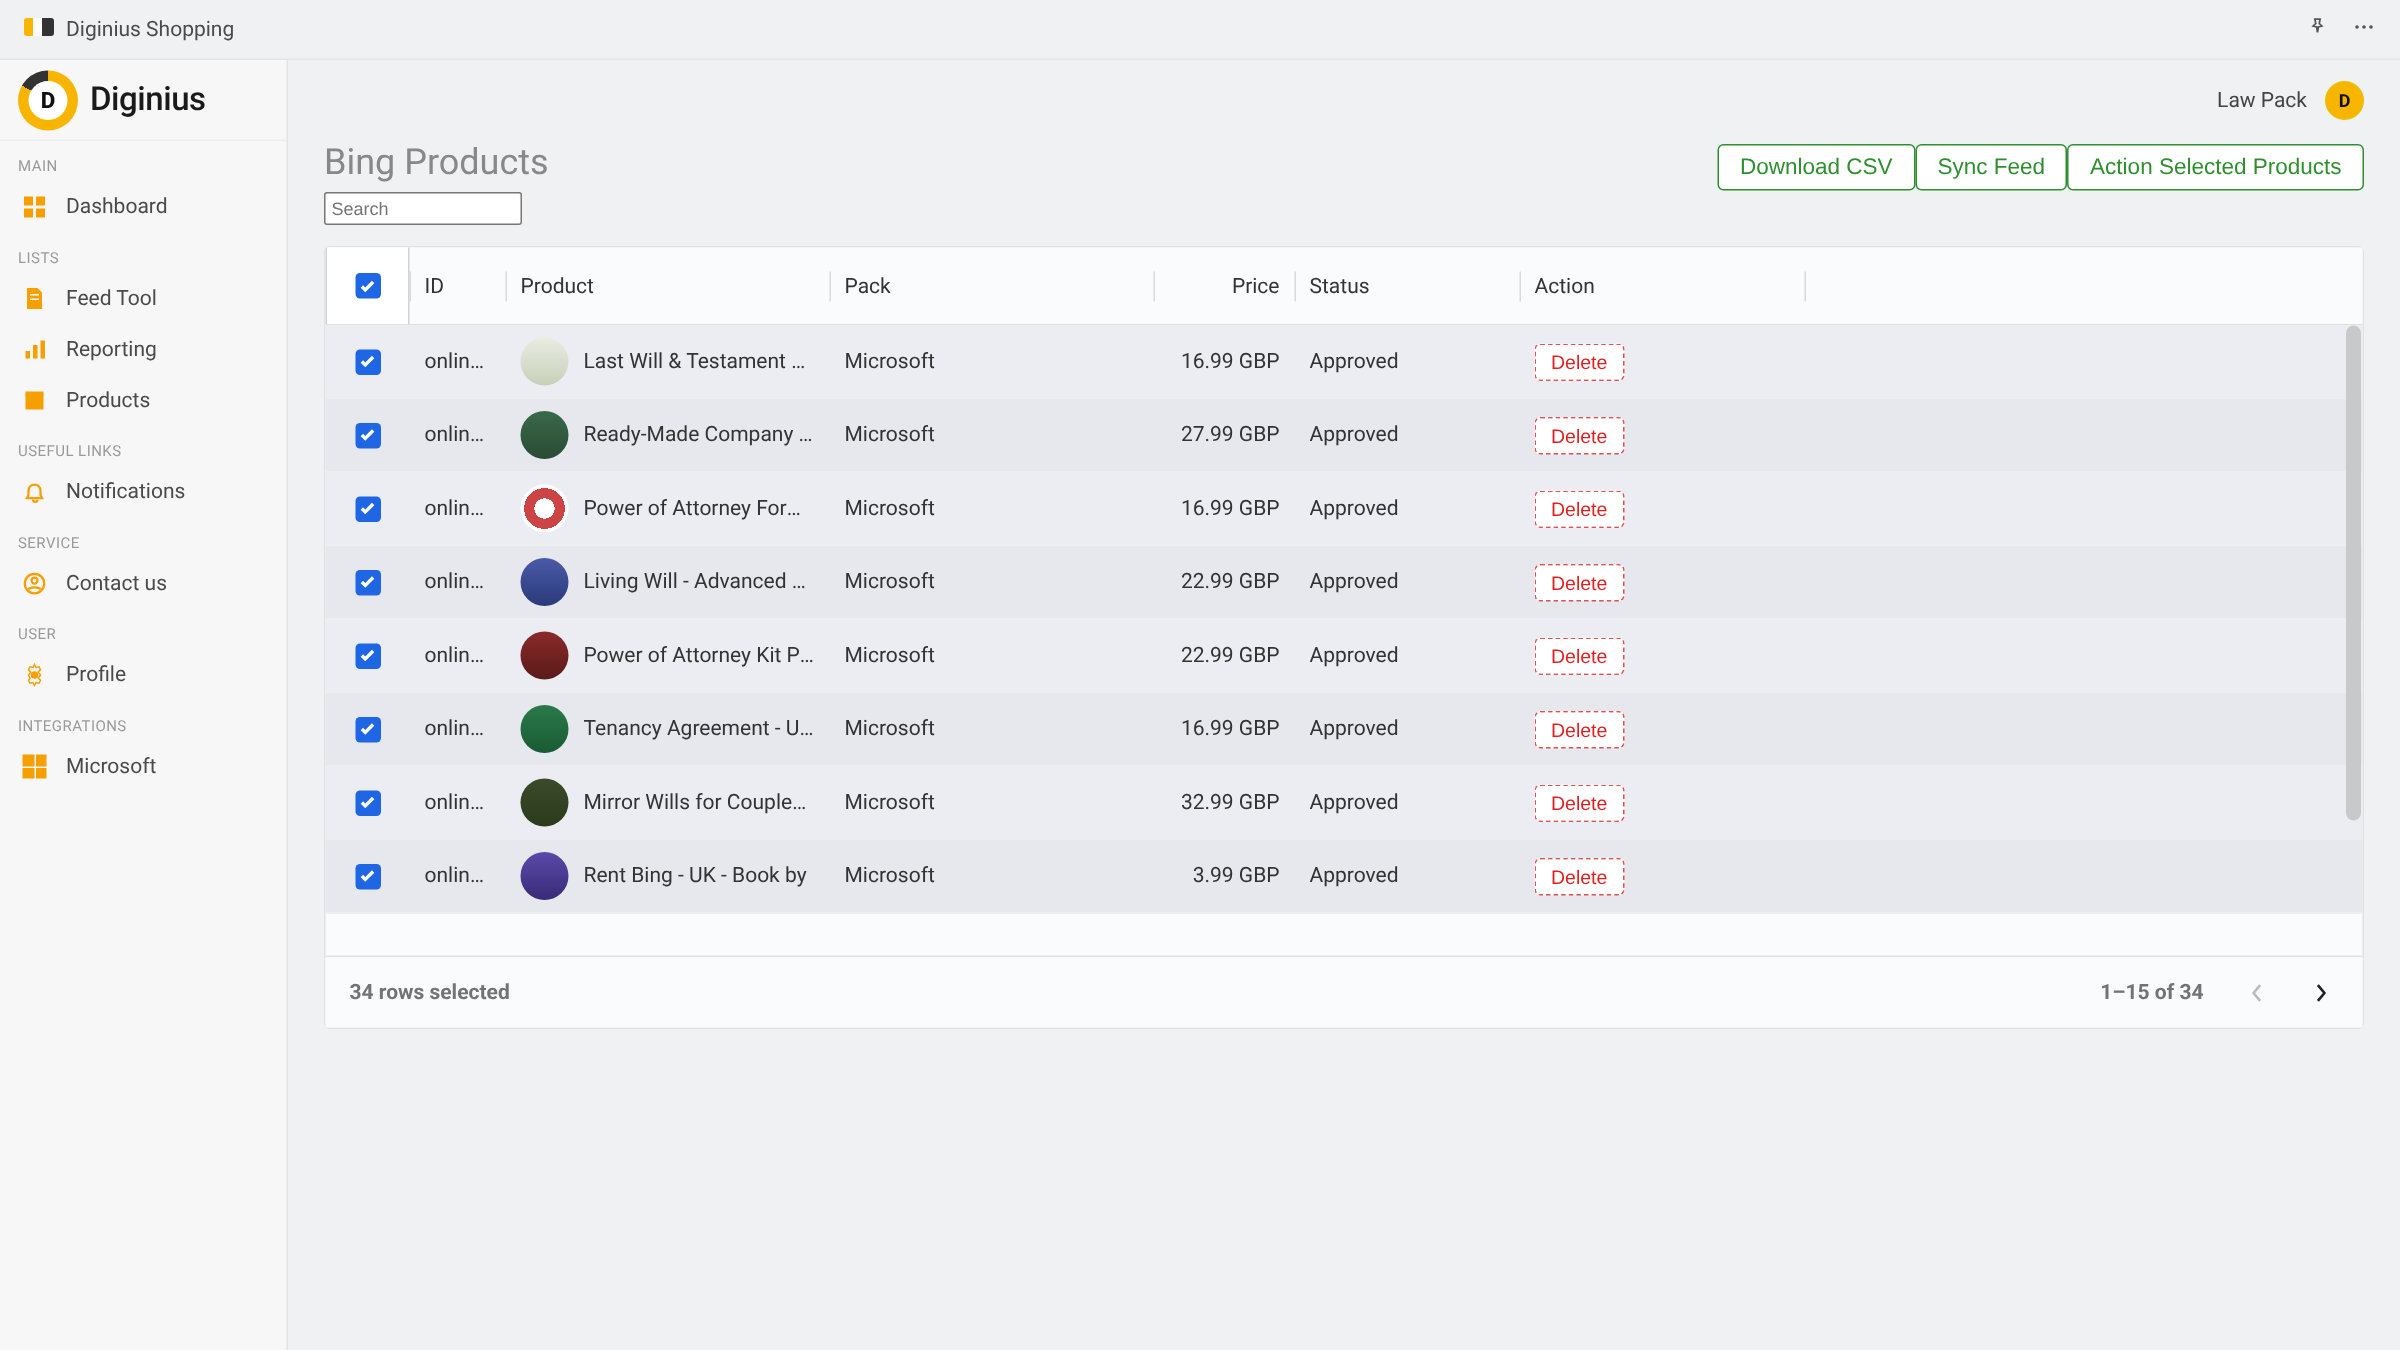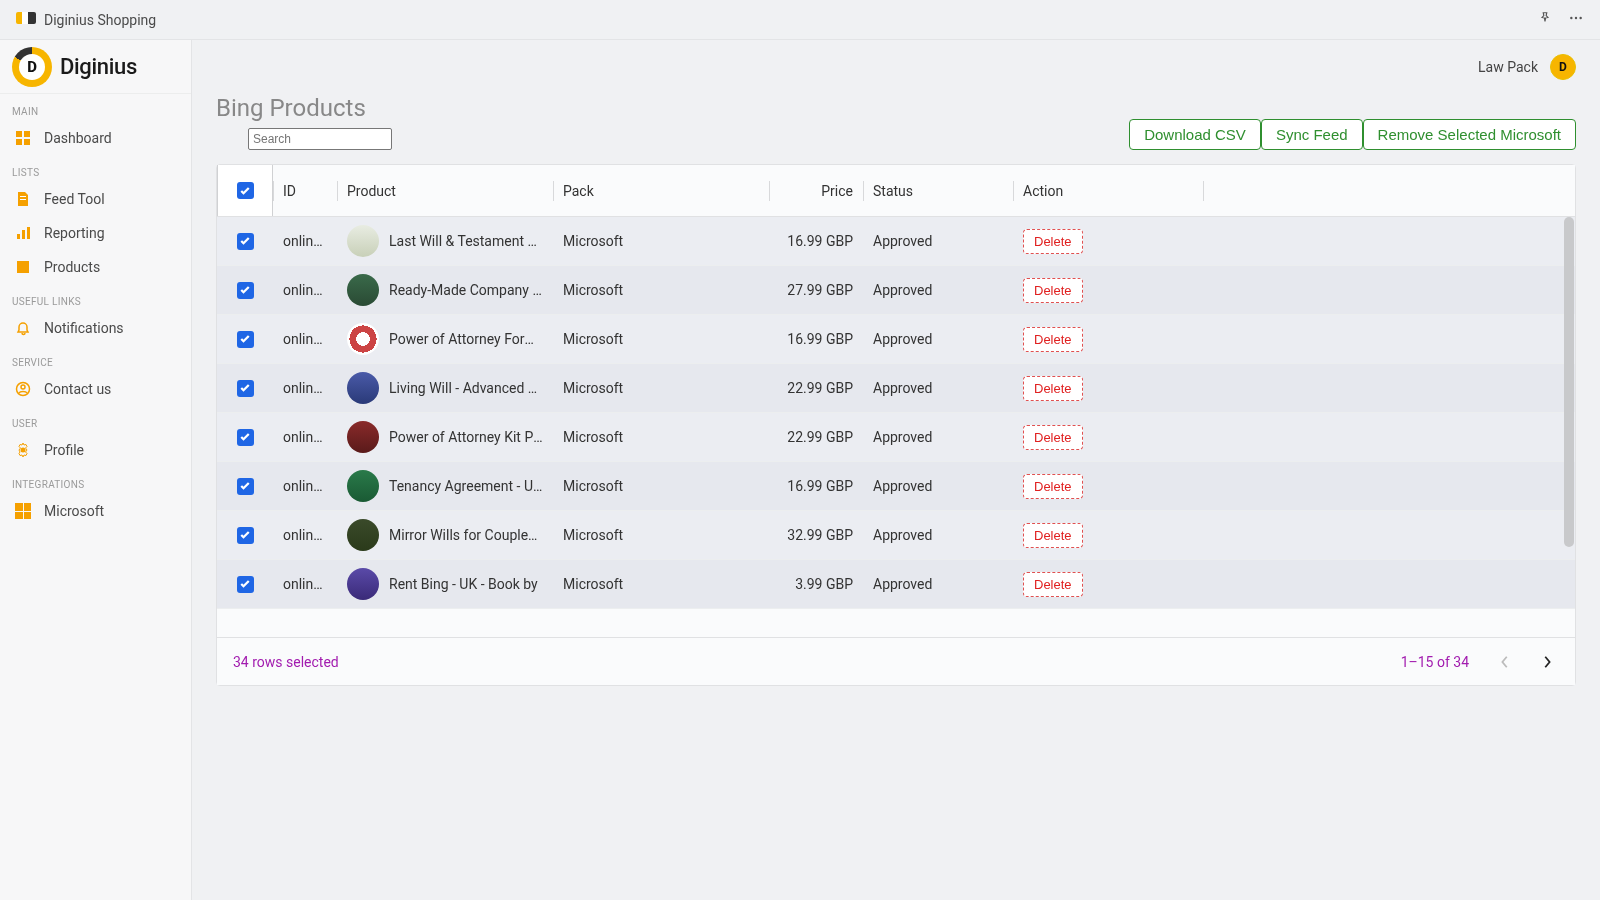--- a/index.html
+++ b/index.html
@@ -118,37 +118,36 @@
   font-weight:700; font-size:12px; color:#111;
   border:1px solid #eac000;
 }
 
 .page-area {
   padding: 0 24px 24px;
   flex:1;
   display:flex; flex-direction:column;
 }
 .page-top {
-  display:flex; justify-content:space-between; align-items:flex-end;
+  display:flex; justify-content:space-between; align-items:flex-start;
 }
 .page-title {
   font-size: 24px;
   font-weight: 400;
   color: #888;
   margin-bottom: 6px;
 }
 .search-input {
-  width: 144px;
+  width: 132px;
   height: 22px;
   border: 1px solid #777;
   border-radius: 2px;
   padding: 0 4px;
   font-size: 12px;
   background:#fff;
-  margin-left:32px;
 }
 .action-buttons { display:flex; margin-top: 2px; }
 .btn-outline-green {
   border: 1px solid #2f8f2f;
   color: #2f8f2f;
   background: #fff;
   border-radius: 4px;
   padding: 6px 14px;
   font-size: 15px;
   cursor: pointer;
@@ -244,23 +243,24 @@
   padding:4px 10px;
   font-size:13px;
   cursor:pointer;
 }
 
 .t-foot {
   height: 48px;
   border-top:1px solid #e0e1e3;
   display:flex; align-items:center; justify-content:space-between;
   padding:0 16px;
-  color:#a21caf;
+  color:#737373;
   font-size:14px;
   background:#fafbfc;
+  font-weight:bold;
 }
 .t-foot-right { display:flex; align-items:center; gap:24px; }
 .pager { display:flex; align-items:center; gap:18px; }
 .pager-btn {
   display:flex; align-items:center; justify-content:center;
   width:24px; height:24px;
   cursor:pointer;
 }
 .pager-btn.disabled { color:#bbb; cursor:default; }
 .pager-btn svg { width:10px; height:14px; }
@@ -404,21 +404,21 @@
 
     <div class="page-area">
       <div class="page-top">
         <div>
           <h1 class="page-title">Bing Products</h1>
           <input class="search-input" placeholder="Search" style="">
         </div>
         <div class="action-buttons">
           <button class="btn-outline-green">Download CSV</button>
           <button class="btn-outline-green">Sync Feed</button>
-          <button class="btn-outline-green">Remove Selected Microsoft</button>
+          <button class="btn-outline-green">Action Selected Products</button>
         </div>
       </div>
 
       <div class="table-wrap">
         <div class="t-head">
           <div class="col col-check">
             <div class="chk">
                 <svg viewBox="0 0 16 16">
                   <path d="M3 8l3 3 7-7"></path>
                 </svg>

